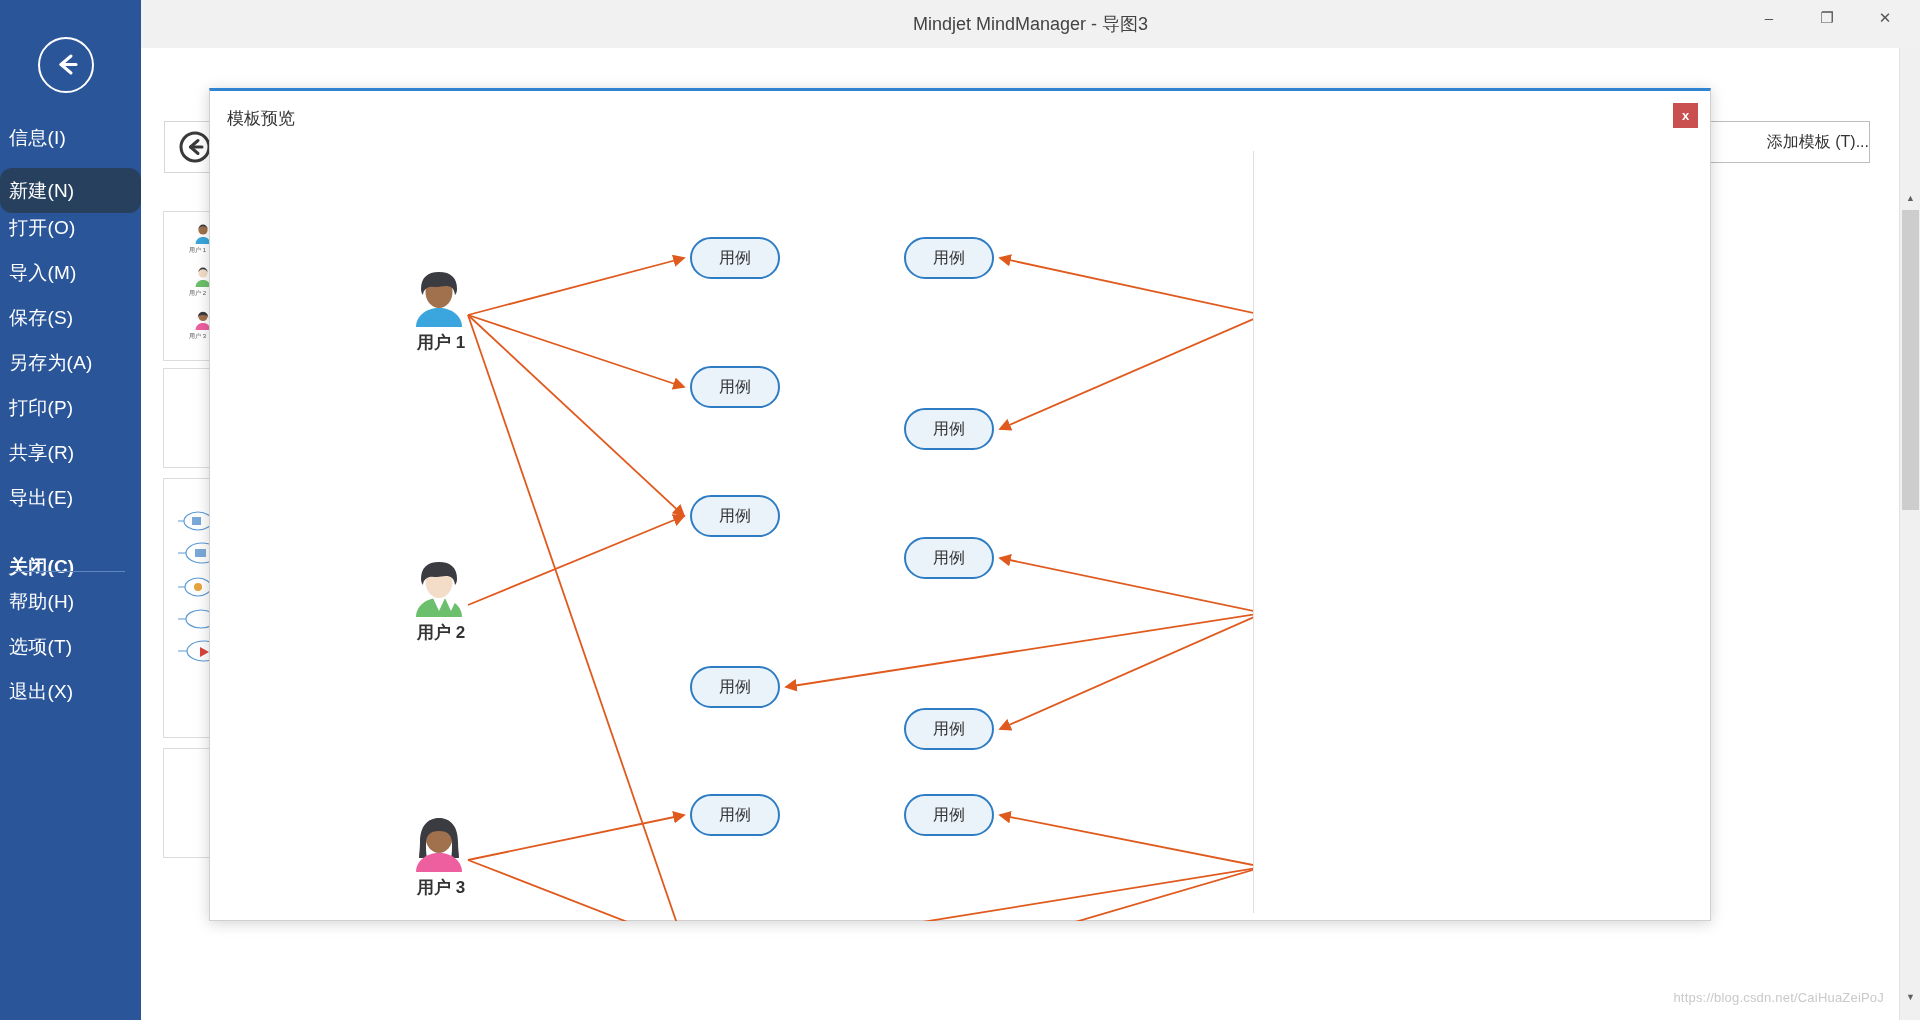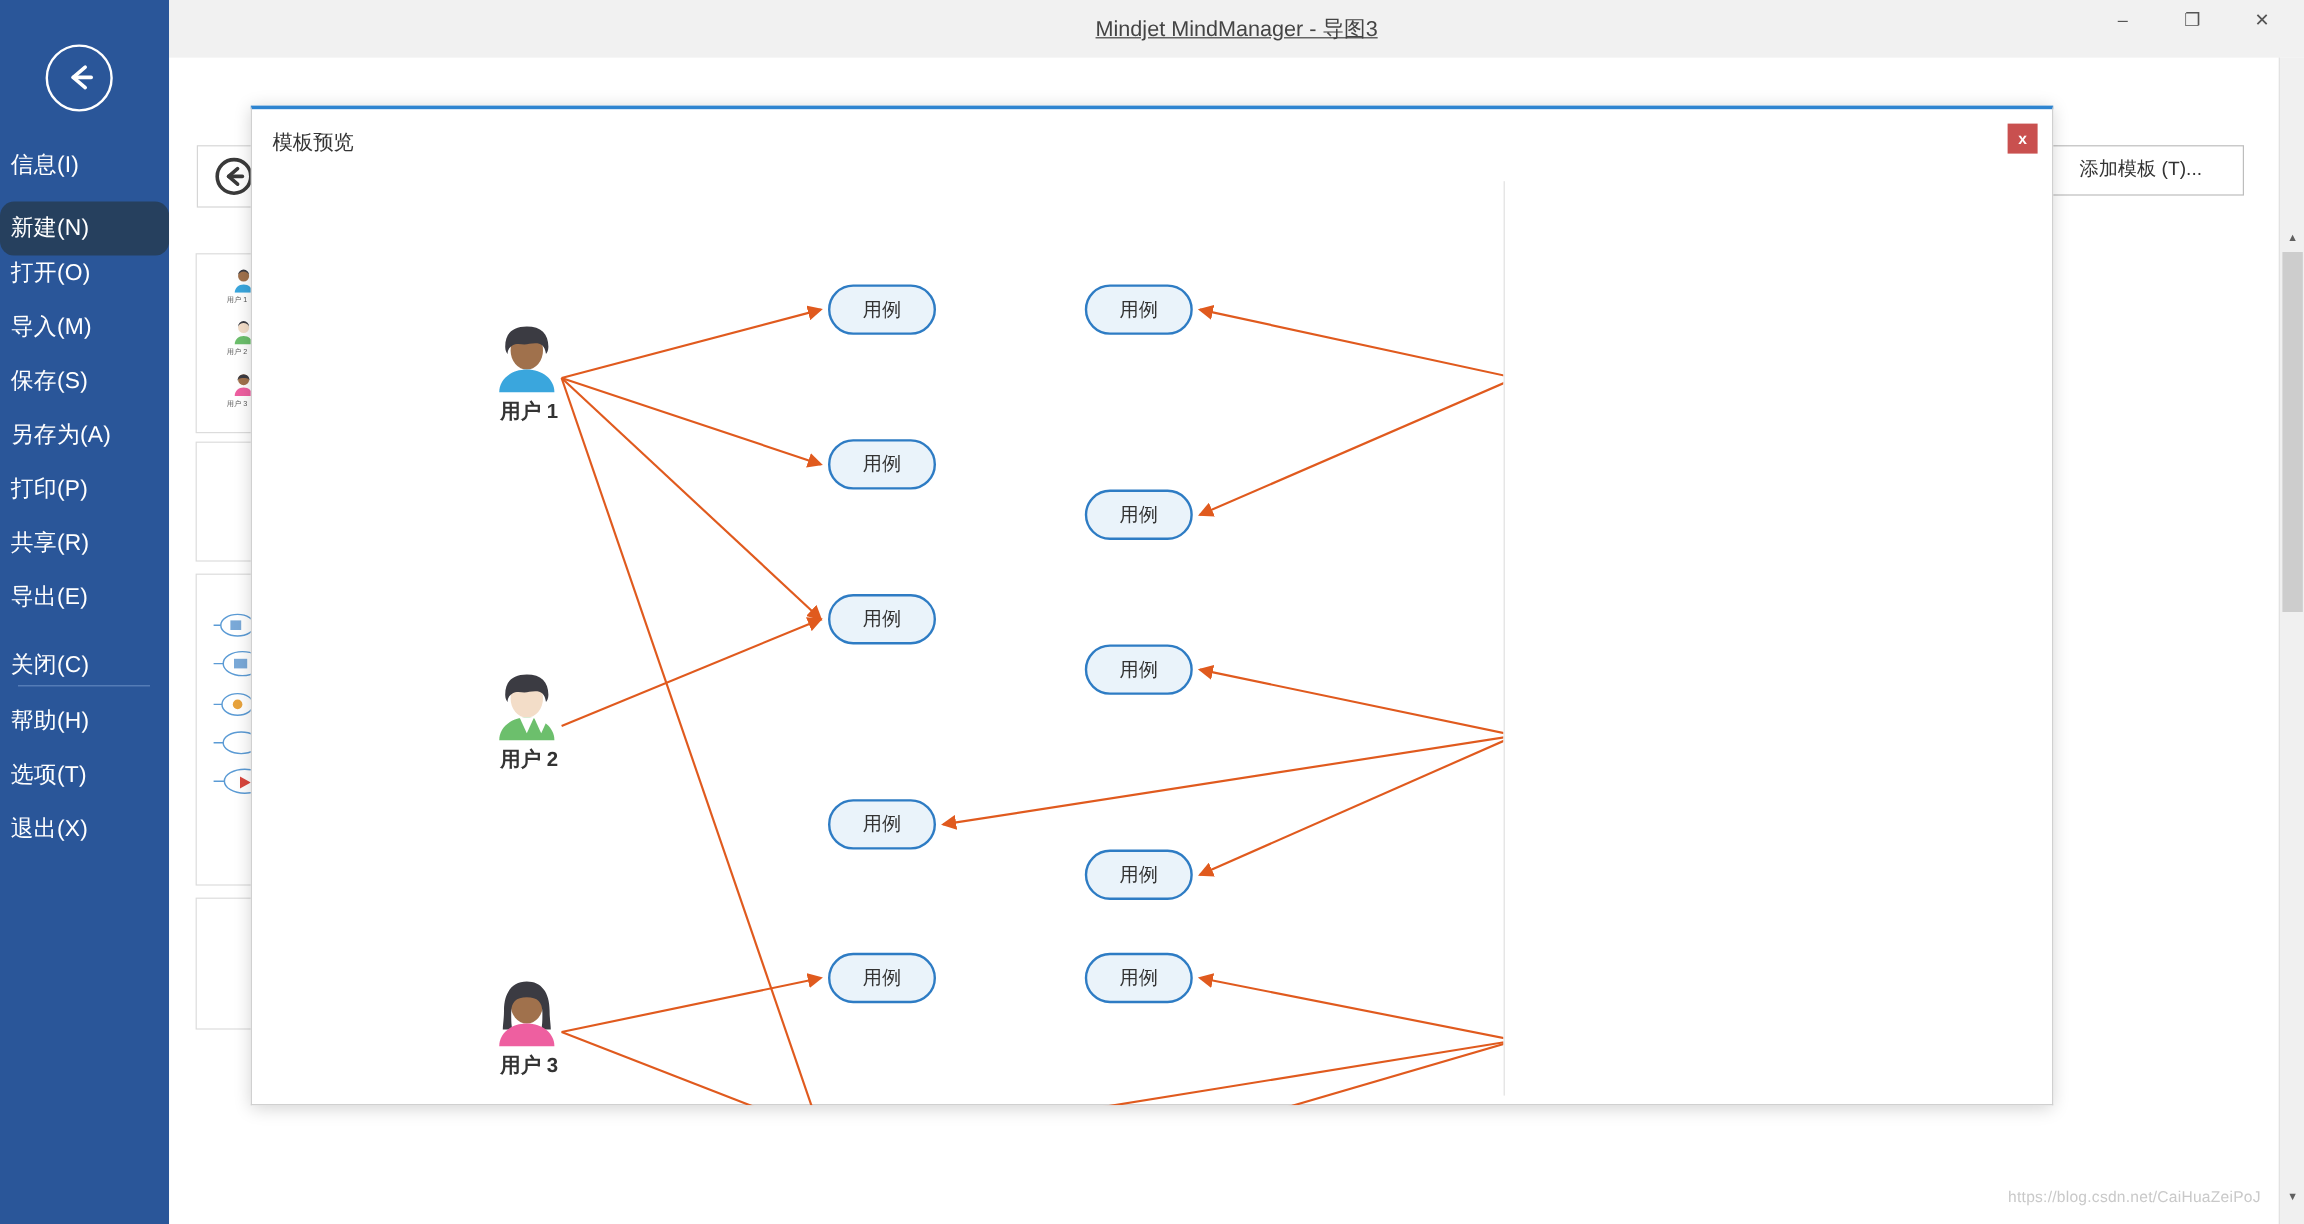--- a/index.html
+++ b/index.html
@@ -41,21 +41,21 @@
     position: absolute; left: 141px; top: 0;
     width: 1779px; height: 1020px; background: #f1f1f1;
   }
   .titlebar {
     position: absolute; left: 0; top: 0; width: 1779px; height: 48px;
     background: #f1f1f1;
   }
   .title-text {
     position: absolute; left: 0; top: 0; width: 1779px; height: 48px;
     line-height: 48px; text-align: center;
-    font-size: 18px; color: #444; text-decoration: underline;
+    font-size: 18px; color: #444;
   }
   .win-btn {
     position: absolute; top: 0; width: 54px; height: 36px;
     color: #555; font-size: 15px; text-align: center; line-height: 36px;
   }
   .win-min  { right: 124px; }
   .win-max  { right: 66px; }
   .win-close{ right: 8px; }
 
   
@@ -64,21 +64,21 @@
     background: #ffffff;
   }
   .back-arrow-btn {
     position: absolute; left: 23px; top: 73px; width: 62px; height: 52px;
     background: #fff; border: 1px solid #d6d6d6;
     display:flex; align-items:center; justify-content:center;
   }
   .add-template-btn {
     position: absolute; right: 50px; top: 73px; width: 172px; height: 42px;
     background: #fff; border: 1px solid #bdbdbd;
-    font-size: 16px; color: #333; text-align: center; line-height: 40px;
+    font-size: 16px; color: #333; text-align: right; line-height: 40px;
   }
   .thumb-card {
     position: absolute; background: #fff; border: 1px solid #dcdcdc;
   }
   .thumb-1 { left: 22px; top: 163px; width: 180px; height: 150px; }
   .thumb-2 { left: 22px; top: 320px; width: 180px; height: 100px; }
   .thumb-3 { left: 22px; top: 430px; width: 180px; height: 260px; }
   .thumb-4 { left: 22px; top: 700px; width: 180px; height: 110px; }
   .mini-person { position:absolute; }
   .mini-label { position:absolute; font-size:6px; color:#555; white-space:nowrap; }
@@ -184,21 +184,21 @@
     <div id="bs-items">
         <div class="bs-item" style="top: 115px;">信息(I)</div>
         <div class="bs-item active" style="top: 168px; border-radius: 12px;">新建(N)</div>
         <div class="bs-item" style="top: 205px;">打开(O)</div>
         <div class="bs-item" style="top: 250px;">导入(M)</div>
         <div class="bs-item" style="top: 295px;">保存(S)</div>
         <div class="bs-item" style="top: 340px;">另存为(A)</div>
         <div class="bs-item" style="top: 385px;">打印(P)</div>
         <div class="bs-item" style="top: 430px;">共享(R)</div>
         <div class="bs-item" style="top: 475px;">导出(E)</div>
-        <div class="bs-item" style="top: 532px;">关闭(C)</div>
+        <div class="bs-item" style="top: 544px; font-weight: bold;">关闭(C)</div>
         <div class="bs-divider" style="top: 571px;"></div>
         <div class="bs-item" style="top: 579px;">帮助(H)</div>
         <div class="bs-item" style="top: 624px;">选项(T)</div>
         <div class="bs-item" style="top: 669px;">退出(X)</div>
       </div>
   </div>
 
   <div class="main-window">
 
     <div class="titlebar">

